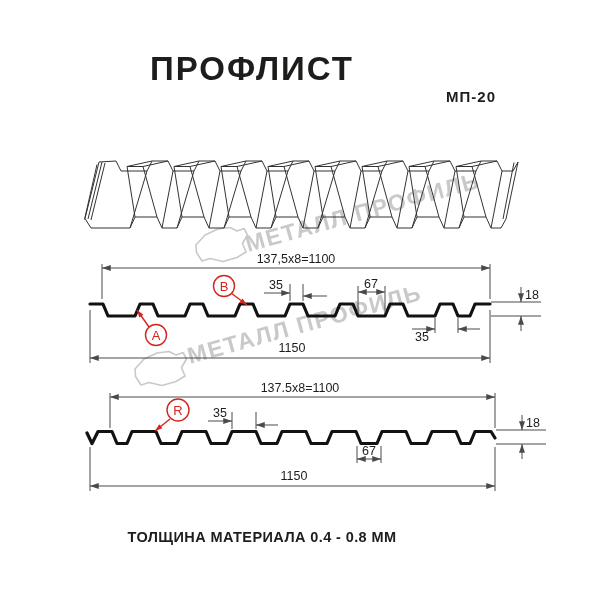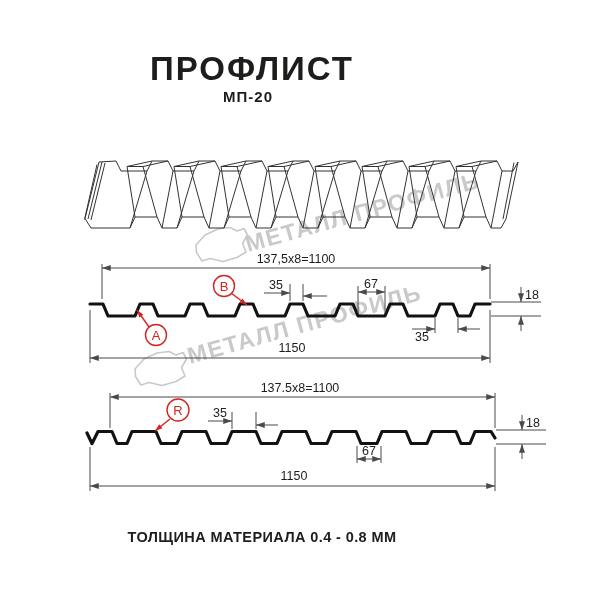--- a/index.html
+++ b/index.html
@@ -1,20 +1,20 @@
 <!DOCTYPE html>
 <html><head>
 <meta charset="utf-8">
 <style>
   html,body{margin:0;padding:0;background:#ffffff;}
   .page{position:relative;width:600px;height:600px;background:#ffffff;overflow:hidden;
         font-family:"Liberation Sans",sans-serif;}
   .title{position:absolute;top:50px;left:0;width:504px;text-align:center;
          font-size:33px;font-weight:bold;letter-spacing:2px;color:#1d1d1b;}
-  .subtitle{position:absolute;top:88px;left:0;width:496px;text-align:center;
+  .subtitle{position:absolute;top:88px;left:0;width:496px;text-align:right;
          font-size:15px;font-weight:bold;letter-spacing:1px;color:#1d1d1b;}
   .footer{position:absolute;top:529px;left:0;width:524px;text-align:center;
          font-size:14.5px;font-weight:bold;letter-spacing:0.4px;color:#1d1d1b;}
   svg{position:absolute;top:0;left:0;}
   svg text{font-family:"Liberation Sans",sans-serif;fill:#1d1d1b;}
   .dimtxt{font-size:12.5px;}
   .lbltxt{font-size:13px;fill:#d2251f;}
   .wmtxt{font-size:23px;font-weight:bold;fill:#c9c9c9;letter-spacing:1.5px;}
   .thin{stroke:#4a4a4a;stroke-width:1;fill:none;}
   .thick{stroke:#121212;stroke-width:3.2;fill:none;stroke-linejoin:round;stroke-linecap:round;}

